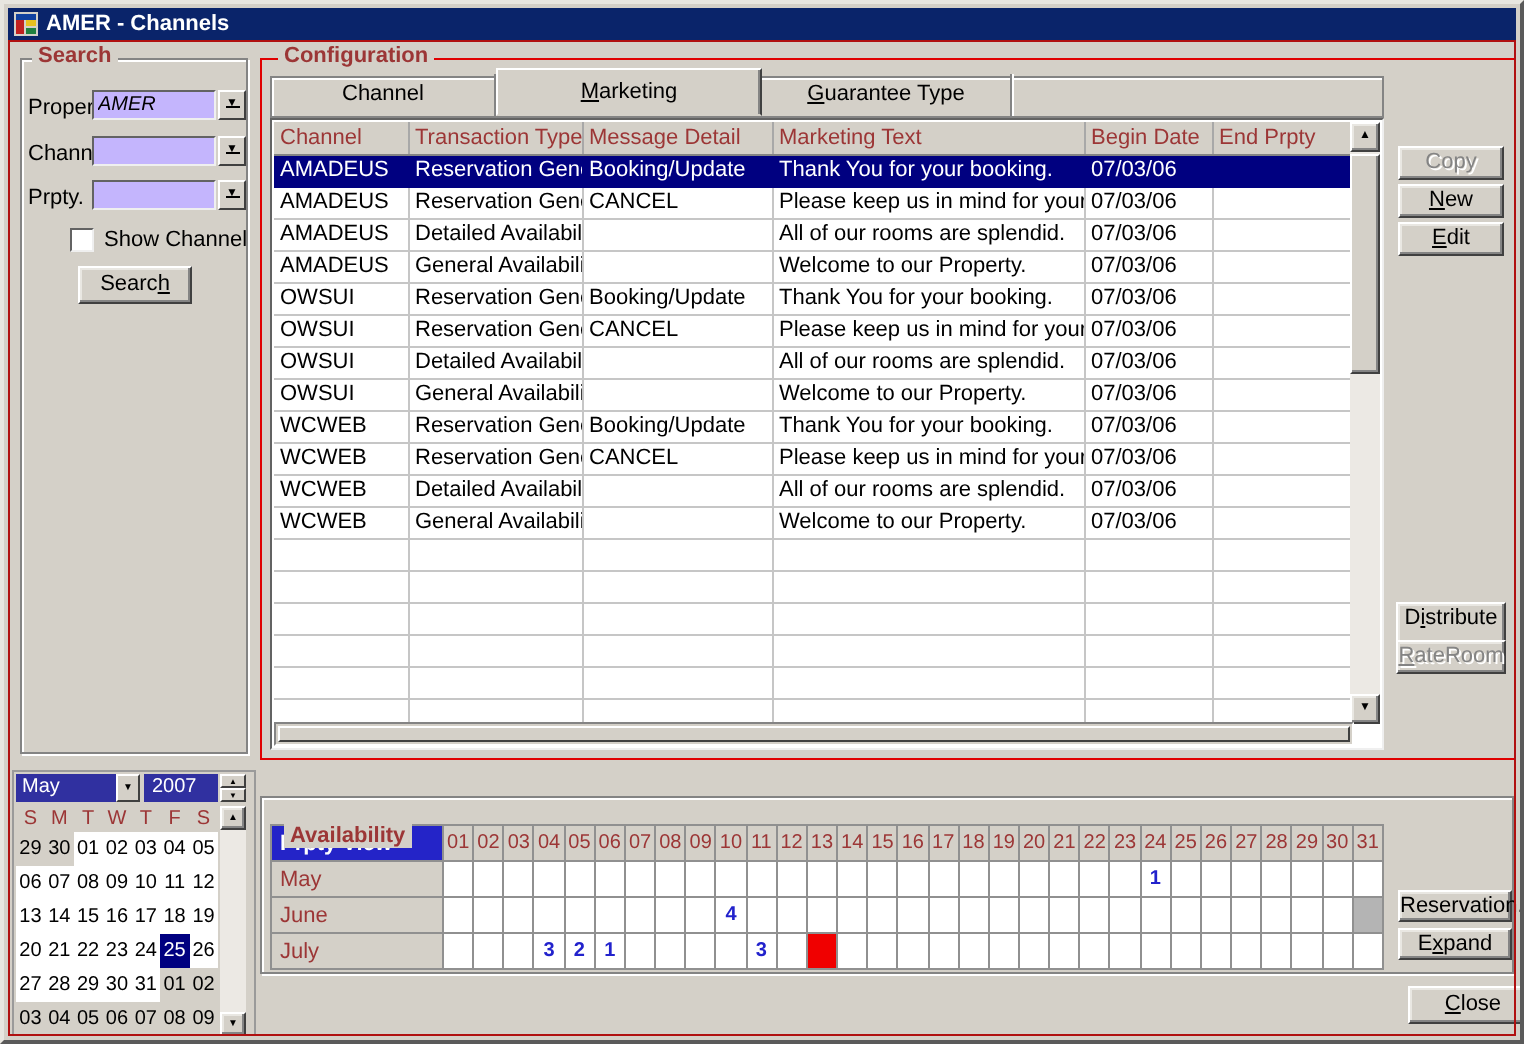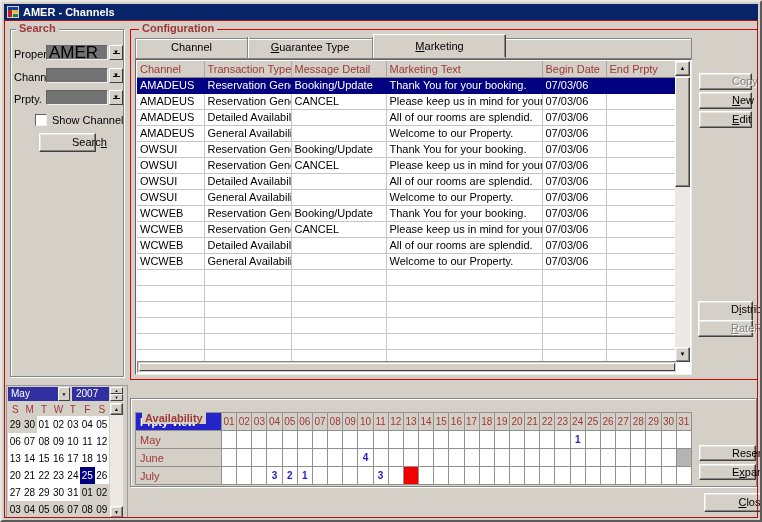--- a/index.html
+++ b/index.html
@@ -12,31 +12,31 @@
   .appicon{width:12px;height:12px;margin-left:3px;flex:0 0 auto;}
   .client-border{position:absolute;left:2px;top:18px;right:2px;bottom:2px;border:1px solid #b01010;pointer-events:none;z-index:40;}
 
   
   .etched{position:absolute;border:1px solid #848484;box-shadow:inset 1px 1px 0 #fff,1px 1px 0 #fff;}
   .redframe{position:absolute;border:1px solid #e00000;}
   .gtitle{position:absolute;background:#d4d0c8;padding:0 3px;color:#9c3636;font-size:11px;font-weight:bold;z-index:5;}
 
   
   .flabel{position:absolute;font-size:11px;color:#000;}
-  .field{position:absolute;background:#737373;border:1px solid;border-color:#636363 #efefef #efefef #636363;
-    font-size:17px;padding:0 2px;color:#000;outline:none;}
+  .field{position:absolute;background:#c4b5fd;border:1px solid;border-color:#636363 #efefef #efefef #636363;
+    font-size:10px;padding:0 2px;color:#000;outline:none;font-style:italic;}
   .lov{position:absolute;width:14px;background:#d4d0c8;border:1px solid;border-color:#fff #404040 #404040 #fff;
     display:flex;flex-direction:column;align-items:center;justify-content:center;line-height:0;}
   .lov .a{font-size:6px;}
   .lov .b{width:7px;border-top:1px solid #000;margin-top:1px;}
   .checkbox{position:absolute;width:12px;height:12px;background:#fff;border:1px solid;
     border-color:#636363 #efefef #efefef #636363;}
 
   .btn{position:absolute;background:#d4d0c8;border:1px solid;border-color:#fff #404040 #404040 #fff;
-    box-shadow:inset -1px -1px 0 #848484,inset 1px 1px 0 #e9e7e2;font-size:11px;text-align:center;color:#000;padding-left:32px;}
+    box-shadow:inset -1px -1px 0 #848484,inset 1px 1px 0 #e9e7e2;font-size:11px;text-align:center;color:#000;}
   .btn.disabled{color:#848484;text-shadow:1px 1px 0 #fff;}
   u{text-decoration:underline;}
 
   
   .tabstrip{position:absolute;left:133px;top:36px;width:557px;height:21px;background:#d4d0c8;
     border:1px solid #848484;box-shadow:inset 1px 1px 0 #fff;display:flex;align-items:flex-end;}
   .tab{height:21px;line-height:20px;text-align:center;font-size:11px;border-right:1px solid #848484;
     box-shadow:1px 0 0 #fff;}
   .tab.active{height:24px;line-height:23px;margin-top:-3px;background:#d4d0c8;position:relative;z-index:3;
     border:1px solid;border-color:#fff #404040 transparent #fff;box-shadow:inset -1px 0 0 #848484;}
@@ -134,22 +134,22 @@
 
   <div class="checkbox" style="left:33px;top:112px;"></div>
   <div class="flabel" style="left:50px;top:112px;">Show Channel</div>
   <div class="btn" style="left:37px;top:131px;width:57px;height:19px;line-height:17px;">Searc<u>h</u></div>
 
   <div class="redframe" style="left:128px;top:27px;width:628px;height:351px;"></div>
   <div class="gtitle" style="left:137px;top:20px;">Configuration</div>
 
   <div class="tabstrip" id="tabstrip">
       <div class="tab" style="width: 112px;">Channel</div>
+      <div class="tab active" style="width: 133px;"><u>M</u>arketing</div>
       <div class="tab" style="width: 125px;"><u>G</u>uarantee Type</div>
-      <div class="tab active" style="width: 133px;"><u>M</u>arketing</div>
     </div>
 
   <div class="tablebox">
     <div class="gridwrap">
       <table class="cfg">
         <colgroup>
             <col style="width:67px">
             <col style="width:87px">
             <col style="width:95px">
             <col style="width:156px">
@@ -319,21 +319,21 @@
       <div class="vthumb"></div>
       <div class="sbtn" style="bottom:0;">▼</div>
     </div>
     <div class="hscroll">
         <div class="hthumb"></div>
       </div>
   </div>
 
   <div class="btn disabled" style="left:697px;top:71px;width:53px;height:17px;line-height:15px;">Copy</div>
   <div class="btn" style="left:697px;top:90px;width:53px;height:17px;line-height:15px;"><u>N</u>ew</div>
-  <div class="btn" style="left:697px;top:109px;width:53px;height:17px;line-height:15px;text-align:right;"><u>E</u>dit</div>
+  <div class="btn" style="left:697px;top:109px;width:53px;height:17px;line-height:15px;"><u>E</u>dit</div>
   <div class="btn" style="left:696px;top:299px;width:55px;height:33px;line-height:15px;">D<u>i</u>stribute</div>
   <div class="btn disabled" style="left:696px;top:318px;width:55px;height:17px;line-height:15px;"><u>R</u>ateRoom</div>
 
   <div class="etched" style="left:128px;top:396px;width:627px;height:89px;"></div>
   <div class="gtitle" style="left:140px;top:410px;">Availability</div>
 
   <table class="avail">
     <thead>
         <tr id="avail-head">
           <th class="yv" style="width: 86px;">Prpty View</th>

